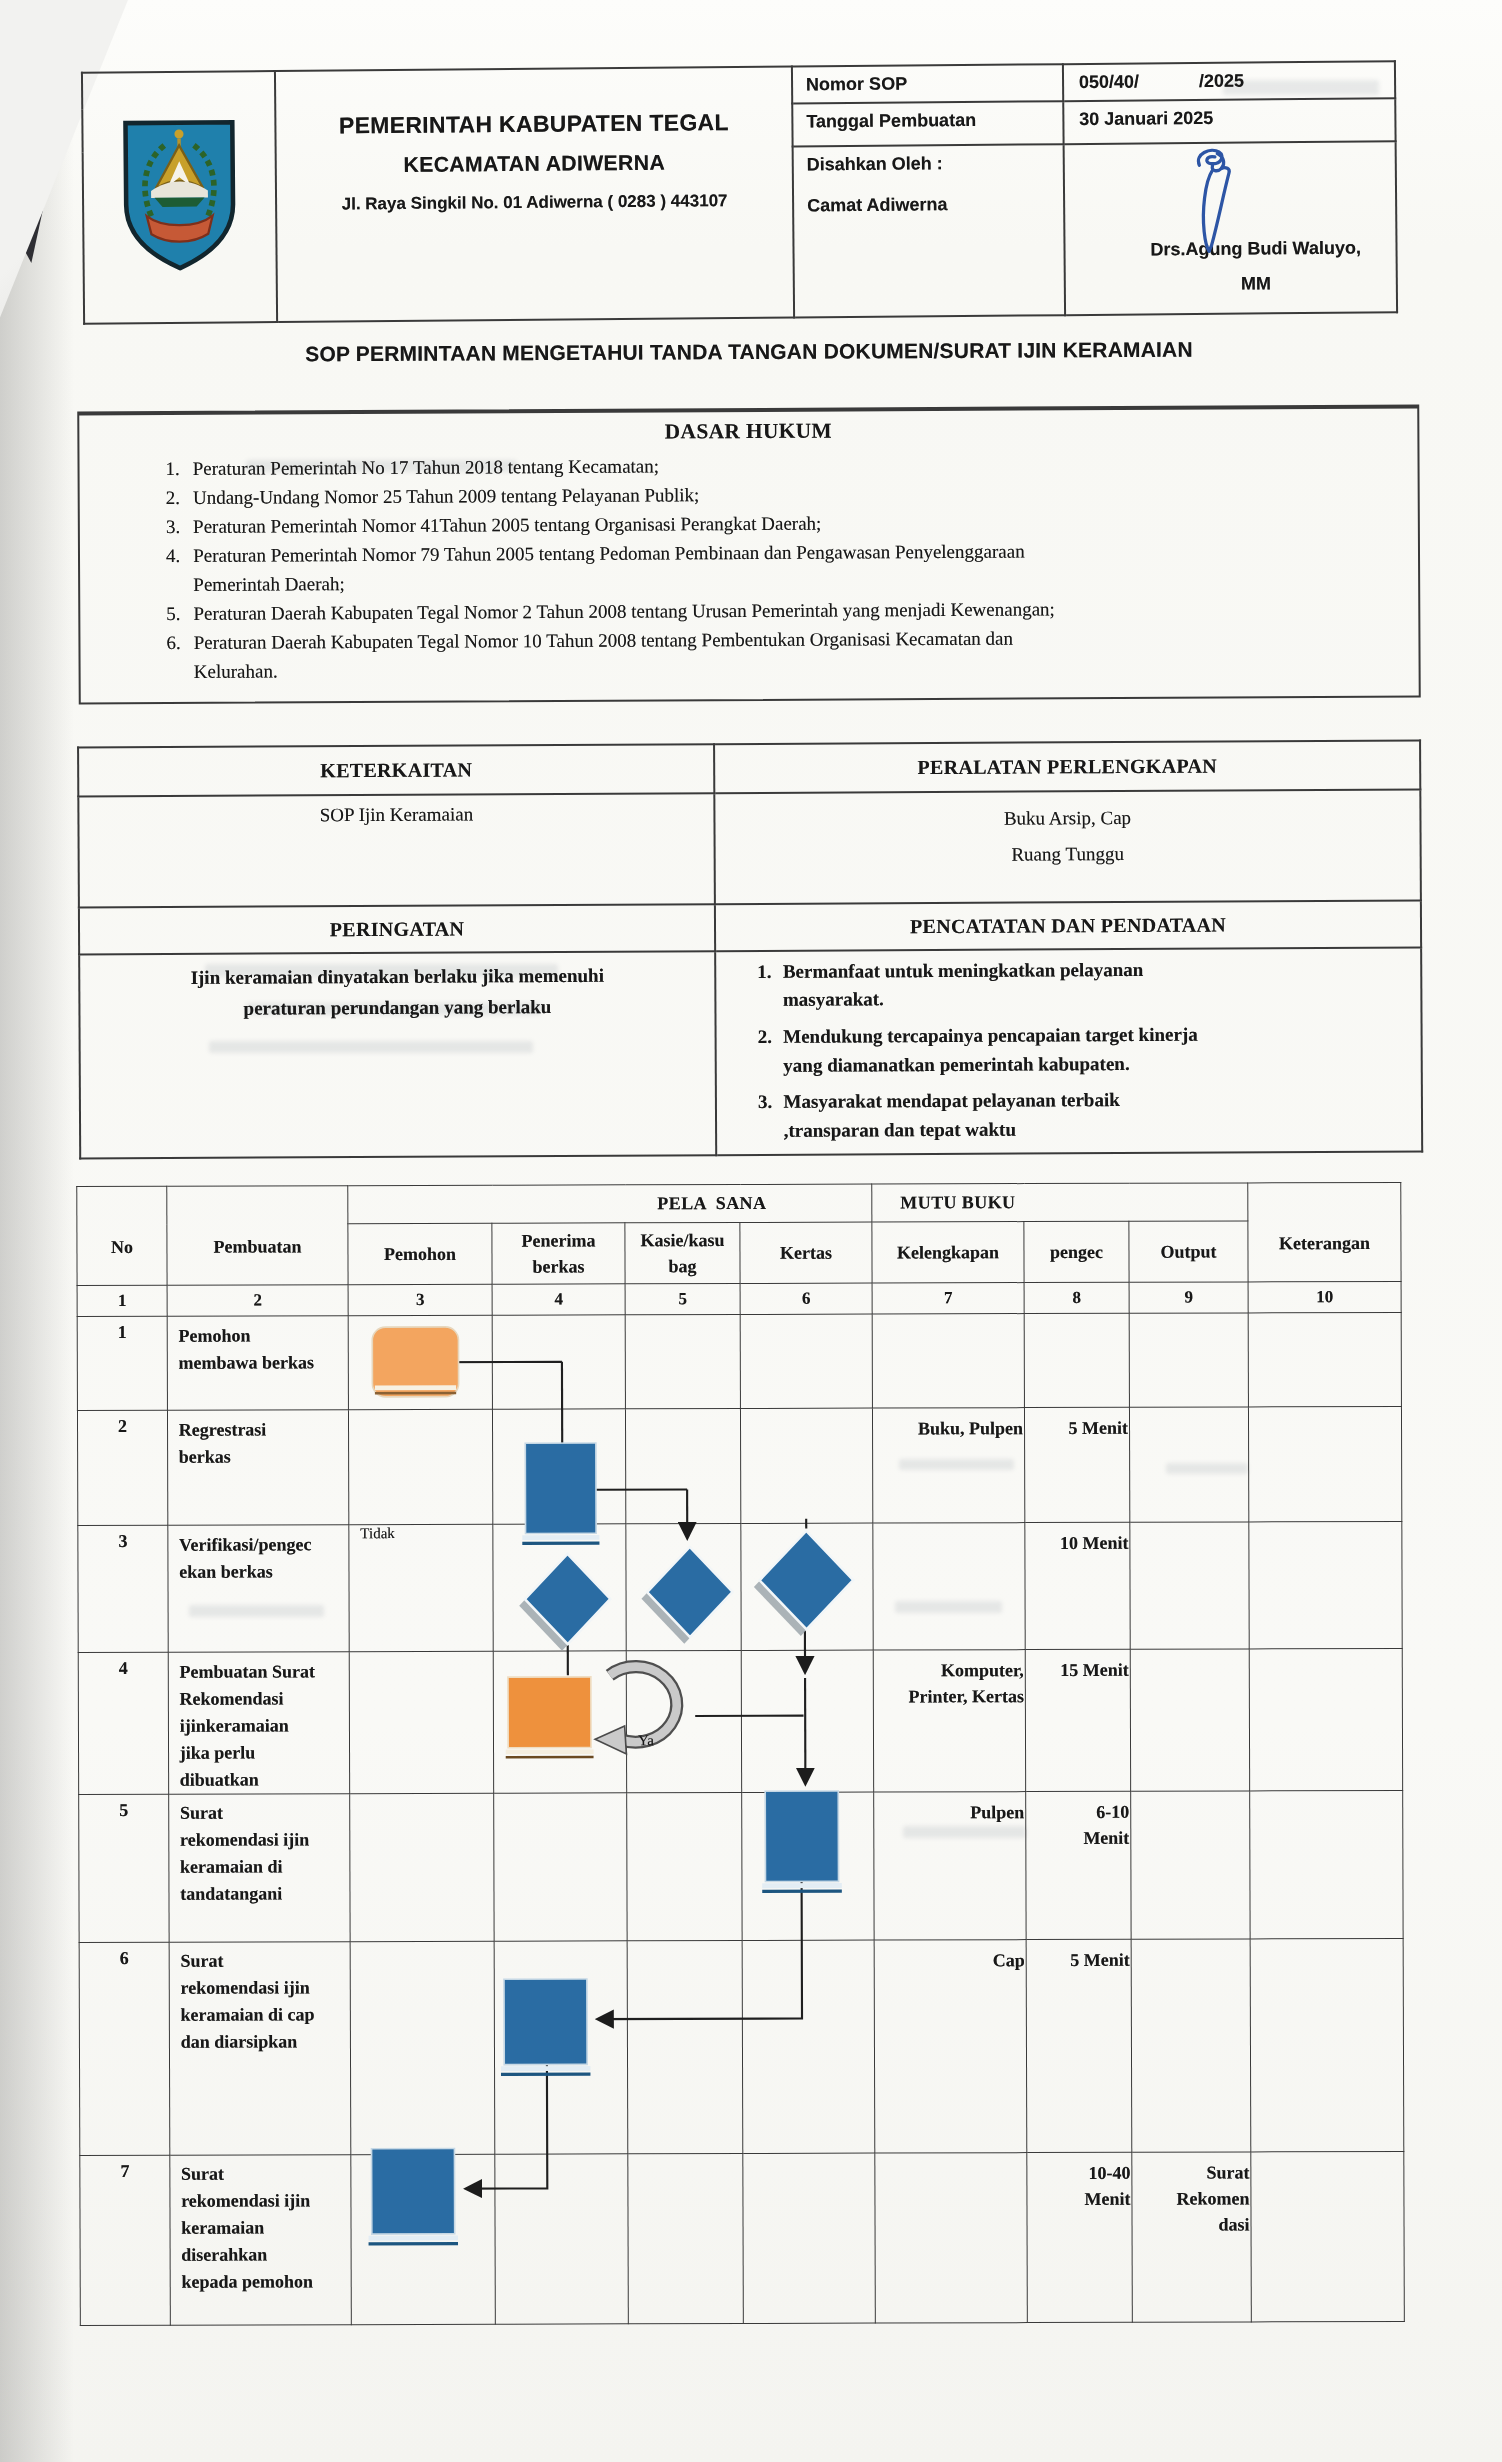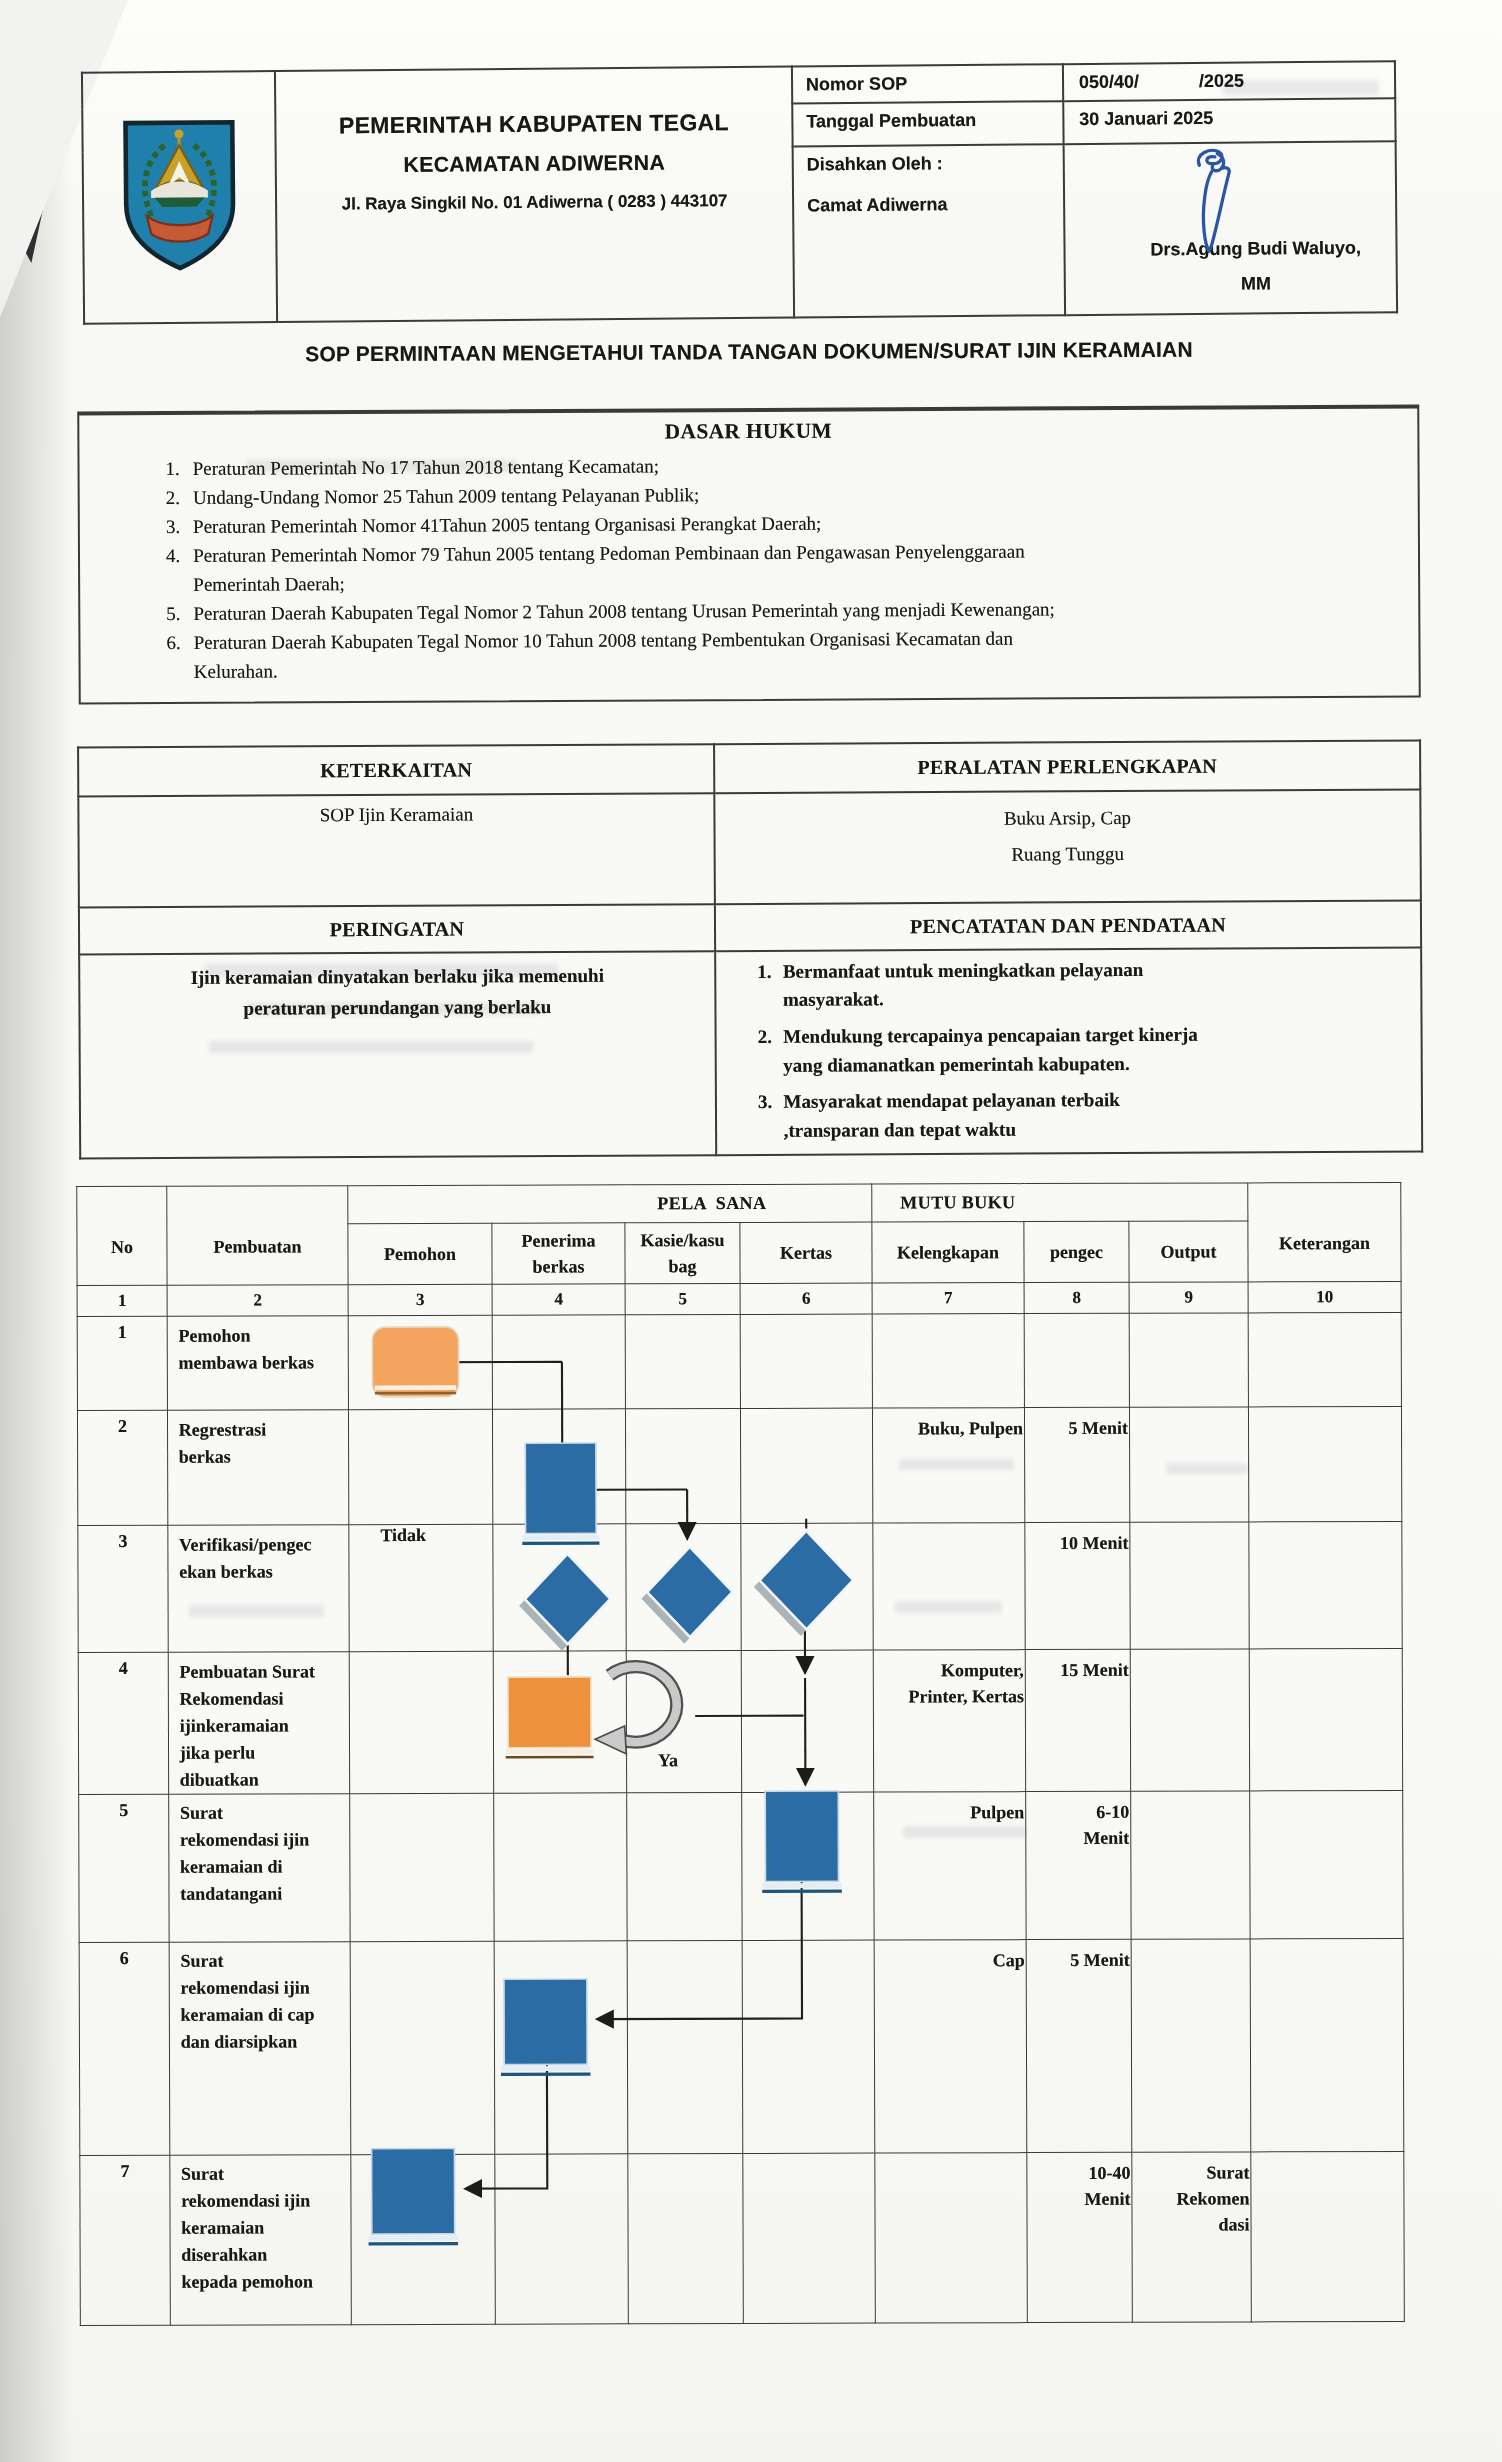--- a/index.html
+++ b/index.html
@@ -71,21 +71,21 @@
   .h-span{vertical-align:middle;text-align:center;padding-top:24.6px;}
   .h-group{vertical-align:middle;white-space:pre;font-size:18px;letter-spacing:0.4px;}
   .h-pel{text-align:right;padding-right:105px;}
   .h-mutu{text-align:left;padding-left:28px;}
   .h-col{vertical-align:middle;text-align:center;white-space:pre-line;line-height:1.45;}
   .nums td{text-align:center;font-size:17px;height:31px;vertical-align:middle;}
   .c-no{text-align:center;padding-top:4.9px;}
   .c-akt{padding:5.7px 6.6px 0 10.7px;white-space:pre-line;line-height:1.5;}
   .c-mid{text-align:right;padding-top:7px;white-space:pre-line;line-height:1.45;}
   .flow-svg{position:absolute;left:0;top:0;z-index:2;pointer-events:none;}
-  .flow-lbl{position:absolute;z-index:3;font-size:18px;font-weight:bold;margin-left:20px;}
+  .flow-lbl{position:absolute;z-index:3;font-size:15px;font-weight:normal;}
   .lbl-tidak{left:283px;top:340px;}
   .lbl-ya{left:560px;top:548px;}
 </style>
 </head>
 <body>
 
 <div class="page">
 
   <div class="edge-left"></div>
   <div class="fold-dark"></div>
@@ -356,21 +356,21 @@
         <td class="c-mid txt">Surat
 Rekomen
 dasi</td>
         <td class="c-mid txt"></td>
       </tr>
     </tbody>
       </table>
 
     <div class="flow-lbl lbl-tidak txt">Tidak</div>
     <div class="flow-lbl lbl-ya txt"></div>
-    <div class="flow-lbl lbl-ya txt" style="left:560px;top:566px;">Ya</div>
+    <div class="flow-lbl lbl-ya txt" style="left:560px;top:548px;">Ya</div>
 
     <svg class="flow-svg" width="1324" height="1108" viewBox="0 0 1613 1350">
       <defs>
         <marker id="ah" viewBox="0 0 10 10" refX="8" refY="5" markerWidth="9" markerHeight="9" orient="auto-start-reverse">
           <path d="M0 0 L10 5 L0 10 z" fill="#1c1c1c"></path>
         </marker>
       </defs>
       <g fill="none" stroke="#1f1f1f" stroke-width="2.6">
         <path d="M365 216 H591"></path>
         <path d="M591 216 V338" marker-end="url(#ah)"></path>

